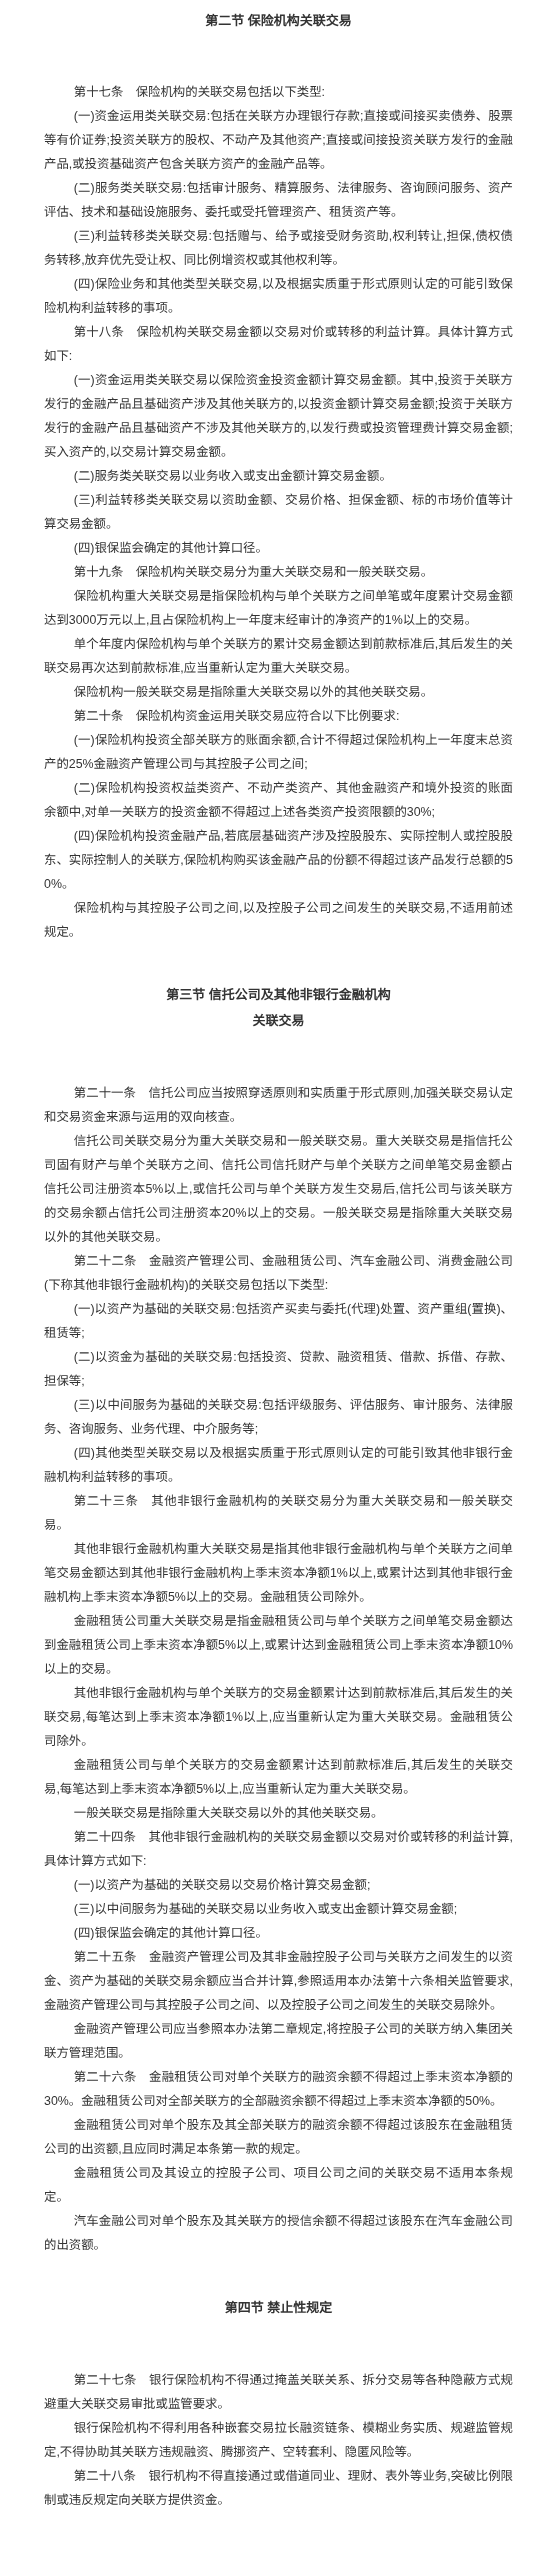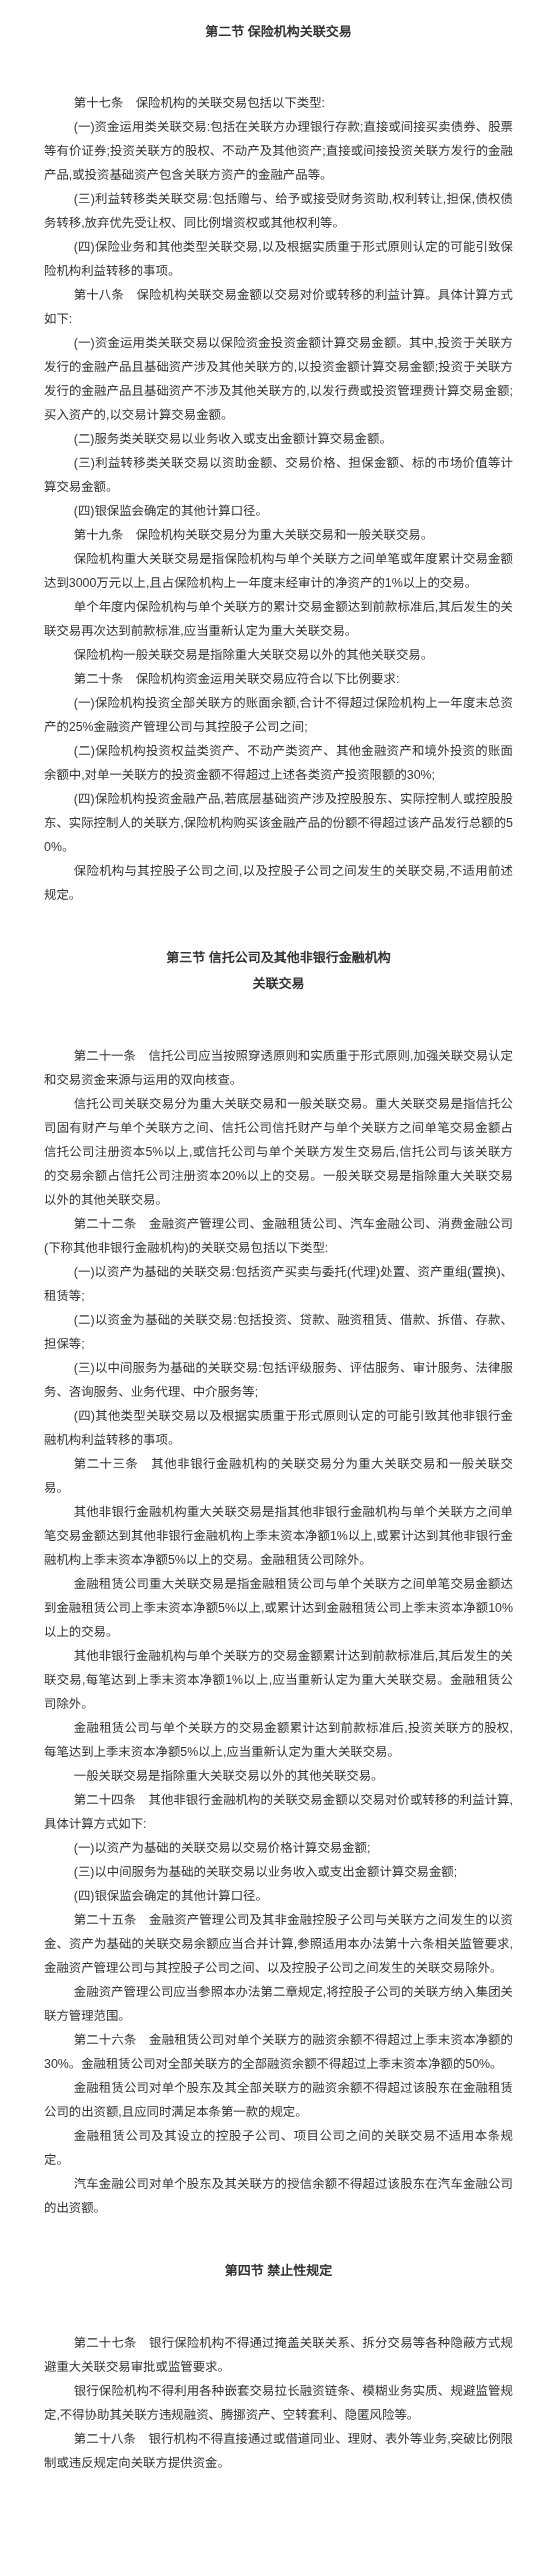--- a/index.html
+++ b/index.html
@@ -22,21 +22,21 @@
   }
   .section-heading {
     font-weight: bold;
     text-align: center;
     text-indent: 0;
     margin: 38px 0 47px 0;
     font-size: 13px;
     line-height: 26px;
   }
   .section:first-child .section-heading {
-    margin-top: 11px;
+    margin-top: 0;
     margin-bottom: 46px;
   }
   .section-heading .heading-line {
     display: block;
   }
   .para {
     margin: 0;
     text-indent: 2.4em;
     word-break: break-all;
   }
@@ -45,20 +45,21 @@
 <body>
 
 <div class="page" style="background: rgb(255, 255, 255); color: rgb(51, 51, 51);">
   <main id="doc">
       <section class="section">
         <h2 class="section-heading">
           <span class="heading-line">第二节 保险机构关联交易</span>
         </h2>
         <p class="para">第十七条　保险机构的关联交易包括以下类型:</p>
         <p class="para">(一)资金运用类关联交易:包括在关联方办理银行存款;直接或间接买卖债券、股票等有价证券;投资关联方的股权、不动产及其他资产;直接或间接投资关联方发行的金融产品,或投资基础资产包含关联方资产的金融产品等。</p>
+        <p class="para">(二)服务类关联交易:包括审计服务、精算服务、法律服务、咨询顾问服务、资产评估、技术和基础设施服务、委托或受托管理资产、租赁资产等。</p>
         <p class="para">(三)利益转移类关联交易:包括赠与、给予或接受财务资助,权利转让,担保,债权债务转移,放弃优先受让权、同比例增资权或其他权利等。</p>
         <p class="para">(四)保险业务和其他类型关联交易,以及根据实质重于形式原则认定的可能引致保险机构利益转移的事项。</p>
         <p class="para">第十八条　保险机构关联交易金额以交易对价或转移的利益计算。具体计算方式如下:</p>
         <p class="para">(一)资金运用类关联交易以保险资金投资金额计算交易金额。其中,投资于关联方发行的金融产品且基础资产涉及其他关联方的,以投资金额计算交易金额;投资于关联方发行的金融产品且基础资产不涉及其他关联方的,以发行费或投资管理费计算交易金额;买入资产的,以交易计算交易金额。</p>
         <p class="para">(二)服务类关联交易以业务收入或支出金额计算交易金额。</p>
         <p class="para">(三)利益转移类关联交易以资助金额、交易价格、担保金额、标的市场价值等计算交易金额。</p>
         <p class="para">(四)银保监会确定的其他计算口径。</p>
         <p class="para">第十九条　保险机构关联交易分为重大关联交易和一般关联交易。</p>
         <p class="para">保险机构重大关联交易是指保险机构与单个关联方之间单笔或年度累计交易金额达到3000万元以上,且占保险机构上一年度末经审计的净资产的1%以上的交易。</p>
         <p class="para">单个年度内保险机构与单个关联方的累计交易金额达到前款标准后,其后发生的关联交易再次达到前款标准,应当重新认定为重大关联交易。</p>
@@ -78,21 +79,21 @@
         <p class="para">信托公司关联交易分为重大关联交易和一般关联交易。重大关联交易是指信托公司固有财产与单个关联方之间、信托公司信托财产与单个关联方之间单笔交易金额占信托公司注册资本5%以上,或信托公司与单个关联方发生交易后,信托公司与该关联方的交易余额占信托公司注册资本20%以上的交易。一般关联交易是指除重大关联交易以外的其他关联交易。</p>
         <p class="para">第二十二条　金融资产管理公司、金融租赁公司、汽车金融公司、消费金融公司(下称其他非银行金融机构)的关联交易包括以下类型:</p>
         <p class="para">(一)以资产为基础的关联交易:包括资产买卖与委托(代理)处置、资产重组(置换)、租赁等;</p>
         <p class="para">(二)以资金为基础的关联交易:包括投资、贷款、融资租赁、借款、拆借、存款、担保等;</p>
         <p class="para">(三)以中间服务为基础的关联交易:包括评级服务、评估服务、审计服务、法律服务、咨询服务、业务代理、中介服务等;</p>
         <p class="para">(四)其他类型关联交易以及根据实质重于形式原则认定的可能引致其他非银行金融机构利益转移的事项。</p>
         <p class="para">第二十三条　其他非银行金融机构的关联交易分为重大关联交易和一般关联交易。</p>
         <p class="para">其他非银行金融机构重大关联交易是指其他非银行金融机构与单个关联方之间单笔交易金额达到其他非银行金融机构上季末资本净额1%以上,或累计达到其他非银行金融机构上季末资本净额5%以上的交易。金融租赁公司除外。</p>
         <p class="para">金融租赁公司重大关联交易是指金融租赁公司与单个关联方之间单笔交易金额达到金融租赁公司上季末资本净额5%以上,或累计达到金融租赁公司上季末资本净额10%以上的交易。</p>
         <p class="para">其他非银行金融机构与单个关联方的交易金额累计达到前款标准后,其后发生的关联交易,每笔达到上季末资本净额1%以上,应当重新认定为重大关联交易。金融租赁公司除外。</p>
-        <p class="para">金融租赁公司与单个关联方的交易金额累计达到前款标准后,投资关联方的股权,每笔达到上季末资本净额5%以上,应当重新认定为重大关联交易。</p>
+        <p class="para">金融租赁公司与单个关联方的交易金额累计达到前款标准后,其后发生的关联交易,每笔达到上季末资本净额5%以上,应当重新认定为重大关联交易。</p>
         <p class="para">一般关联交易是指除重大关联交易以外的其他关联交易。</p>
         <p class="para">第二十四条　其他非银行金融机构的关联交易金额以交易对价或转移的利益计算,具体计算方式如下:</p>
         <p class="para">(一)以资产为基础的关联交易以交易价格计算交易金额;</p>
         <p class="para">(三)以中间服务为基础的关联交易以业务收入或支出金额计算交易金额;</p>
         <p class="para">(四)银保监会确定的其他计算口径。</p>
         <p class="para">第二十五条　金融资产管理公司及其非金融控股子公司与关联方之间发生的以资金、资产为基础的关联交易余额应当合并计算,参照适用本办法第十六条相关监管要求,金融资产管理公司与其控股子公司之间、以及控股子公司之间发生的关联交易除外。</p>
         <p class="para">金融资产管理公司应当参照本办法第二章规定,将控股子公司的关联方纳入集团关联方管理范围。</p>
         <p class="para">第二十六条　金融租赁公司对单个关联方的融资余额不得超过上季末资本净额的30%。金融租赁公司对全部关联方的全部融资余额不得超过上季末资本净额的50%。</p>
         <p class="para">金融租赁公司对单个股东及其全部关联方的融资余额不得超过该股东在金融租赁公司的出资额,且应同时满足本条第一款的规定。</p>
         <p class="para">金融租赁公司及其设立的控股子公司、项目公司之间的关联交易不适用本条规定。</p>

